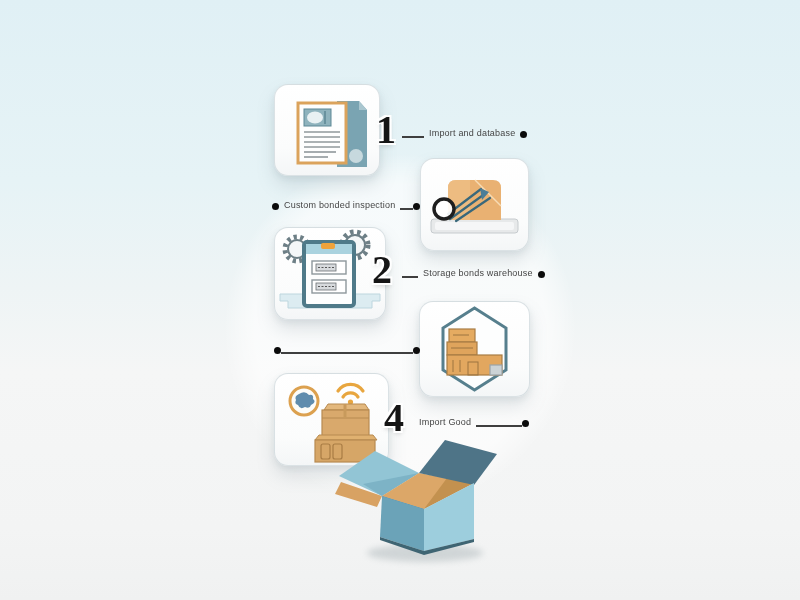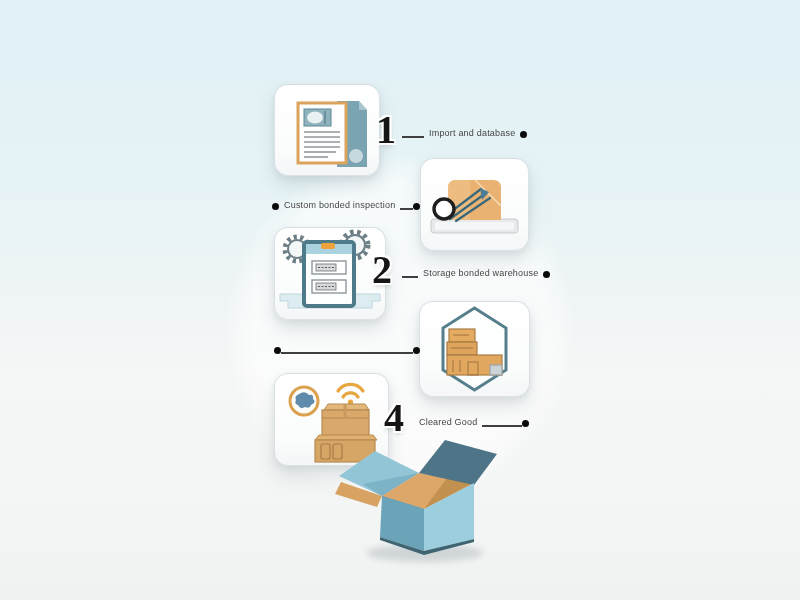--- a/index.html
+++ b/index.html
@@ -129,21 +129,21 @@
         <line x1="43" y1="39.5" x2="59" y2="39.5"></line>
         <line x1="43" y1="58.5" x2="59" y2="58.5"></line>
       </g>
     </svg>
   </div>
 
   <div class="step-num" style="left:372px;top:250px;">2</div>
 
   <div class="connector" style="left:402px;top:264px;width:126px;">
     <div class="line fixed" style="width:16px"></div>
-    <span class="lbl">Storage bonded warehouse</span>
+    <span class="lbl">Storage bonds warehouse</span>
     <div class="line"></div>
     <div class="dot"></div>
   </div>
 
   <div class="card" style="left:419px;top:301px;width:109px;height:94px;">
     <svg viewBox="0 0 109 94">
       <polygon points="54.5,6 86,26 86,68 54.5,88 23,68 23,26" fill="#fdfefe" stroke="#567f8d" stroke-width="3"></polygon>
       <g stroke="#a87c44" stroke-width="1.2">
         <rect x="29" y="27" width="26" height="13" fill="#e5ab61"></rect>
         <rect x="27" y="40" width="30" height="13" fill="#dfa45c"></rect>
@@ -184,21 +184,21 @@
       <g fill="none" stroke="#a87c44" stroke-width="1.2">
         <rect x="46" y="70" width="9" height="15" rx="2"></rect>
         <rect x="58" y="70" width="9" height="15" rx="2"></rect>
       </g>
     </svg>
   </div>
 
   <div class="step-num" style="left:384px;top:398px;">4</div>
 
   <div class="connector" style="left:414px;top:413px;width:115px;">
-    <span class="lbl">Cleared Good</span>
+    <span class="lbl">Import Good</span>
     <div class="line"></div>
     <div class="dot"></div>
   </div>
 
   <div class="box-illustration">
     <svg viewBox="0 0 172 136">
       <defs>
         <filter id="soft" x="-50%" y="-50%" width="200%" height="200%">
           <feGaussianBlur stdDeviation="3"></feGaussianBlur>
         </filter>

